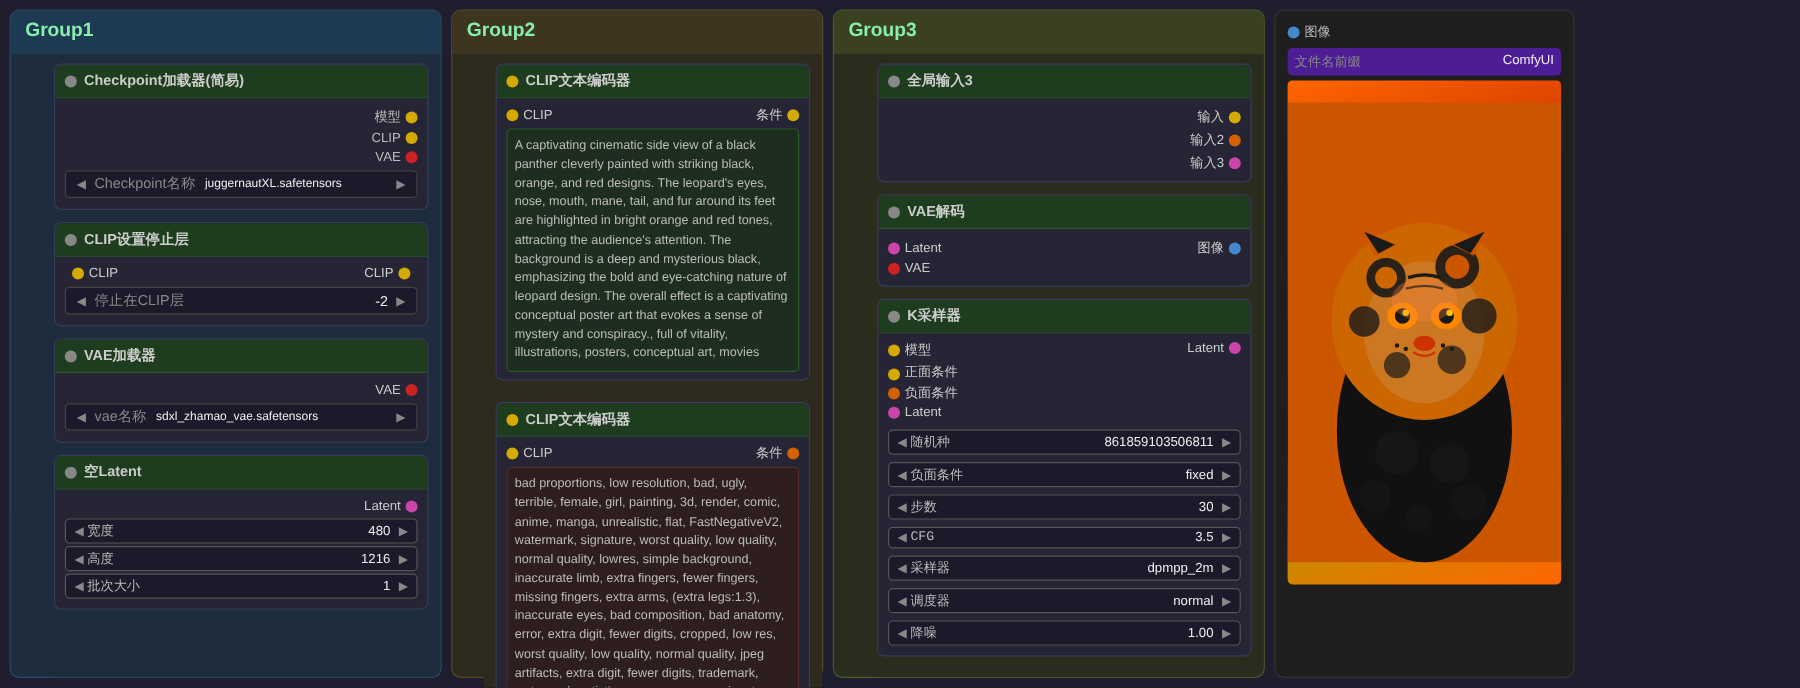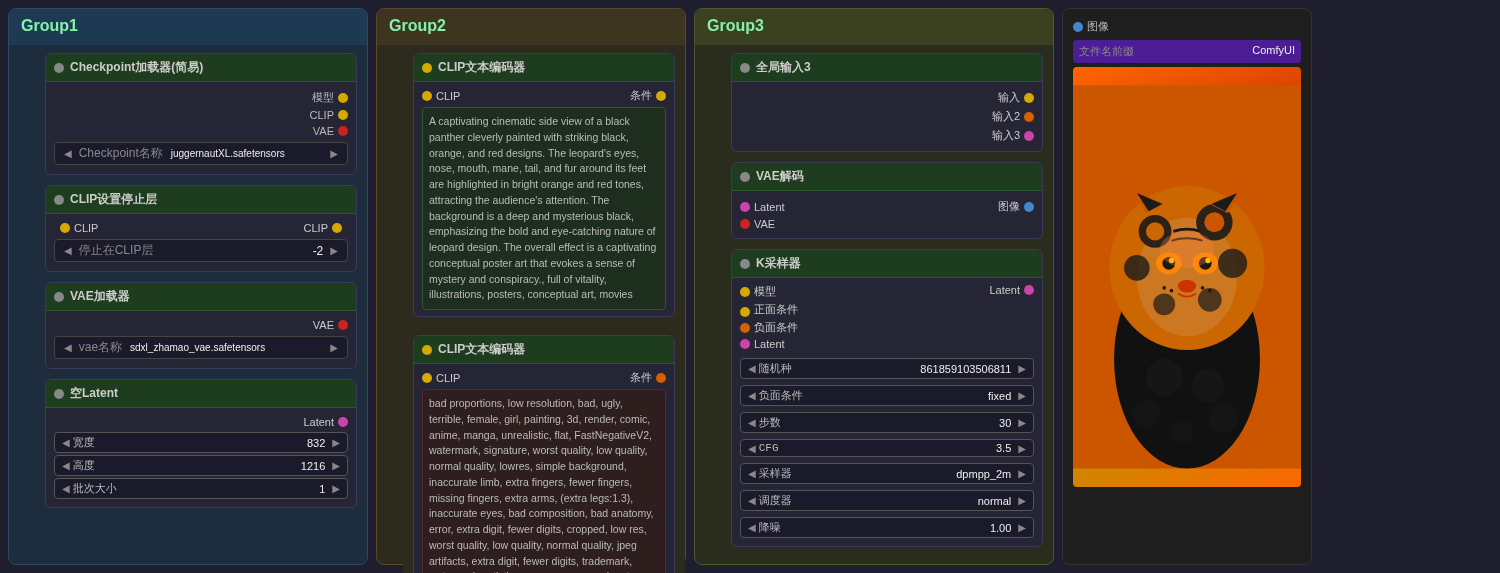--- a/index.html
+++ b/index.html
@@ -339,21 +339,21 @@
           <div class="node-row">
             <span></span>
             <div style="display:flex;align-items:center;gap:4px;">
               <span>Latent</span>
               <span class="dot dot-pink"></span>
             </div>
           </div>
           <div class="stepper-row">
             <span class="arrow-btn">◀</span>
             <span class="stepper-label">宽度</span>
-            <span class="stepper-val">832</span>
+            <span class="stepper-val">480</span>
             <span class="arrow-btn">▶</span>
           </div>
           <div class="stepper-row">
             <span class="arrow-btn">◀</span>
             <span class="stepper-label">高度</span>
             <span class="stepper-val">1216</span>
             <span class="arrow-btn">▶</span>
           </div>
           <div class="stepper-row">
             <span class="arrow-btn">◀</span>

